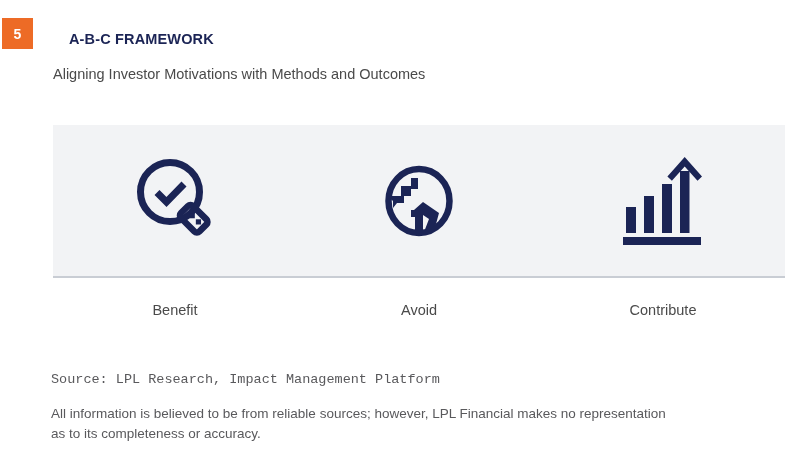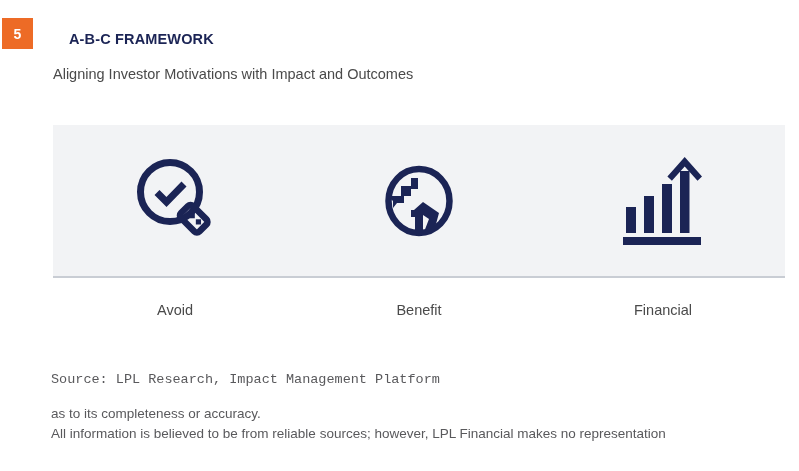--- a/index.html
+++ b/index.html
@@ -125,21 +125,21 @@
 </style>
 </head>
 <body>
 
 <div class="slide-number-badge">
   <span>5</span>
 </div>
 
 <div class="header-block">
   <h1 class="title">A-B-C FRAMEWORK</h1>
-  <h2 class="subtitle">Aligning Investor Motivations with Impact and Outcomes</h2>
+  <h2 class="subtitle">Aligning Investor Motivations with Methods and Outcomes</h2>
 </div>
 
 <div class="icon-panel"></div>
 
 <div class="icon-row">
 
   <div class="icon-cell">
     <span>
       <svg width="84" height="92" viewBox="0 0 84 92" fill="none">
 
@@ -181,23 +181,23 @@
         <path d="M62.7 2 L80 21.5 L75.5 25.8 L62.7 11.5 L49.9 25.8 L45.4 21.5 Z" fill="#1B2455"></path>
 
         <rect x="1" y="82" width="78" height="8" fill="#1B2455"></rect>
       </svg>
     </span>
   </div>
 
 </div>
 
 <div class="label-row">
+  <div class="label-cell">Benefit</div>
   <div class="label-cell">Avoid</div>
-  <div class="label-cell">Benefit</div>
-  <div class="label-cell">Financial</div>
+  <div class="label-cell">Contribute</div>
 </div>
 
 <div class="source-line">Source: LPL Research,  Impact Management Platform</div>
 
 <div class="disclaimer">
+  <span class="disclaimer-line">All information is believed to be from reliable sources; however, LPL Financial makes no representation</span>
   <span class="disclaimer-line">as to its completeness or accuracy.</span>
-  <span class="disclaimer-line">All information is believed to be from reliable sources; however, LPL Financial makes no representation</span>
 </div>
 
 </body></html>

